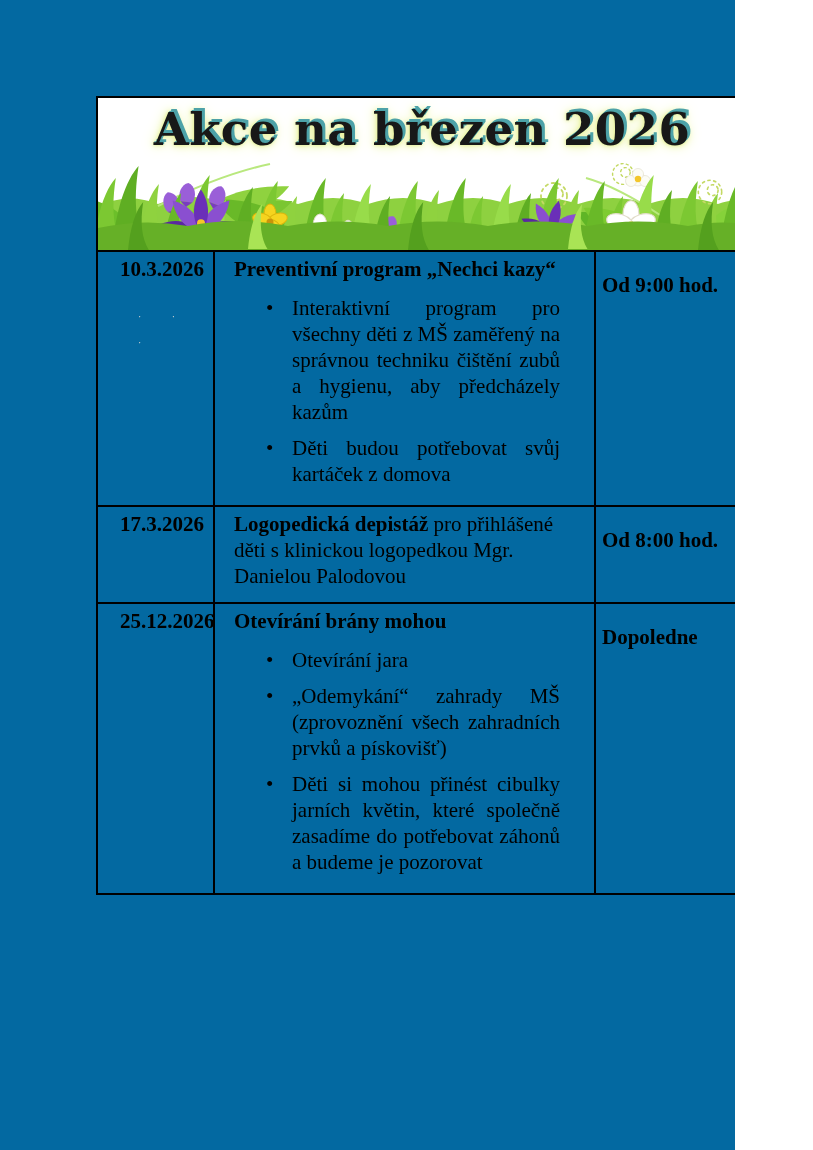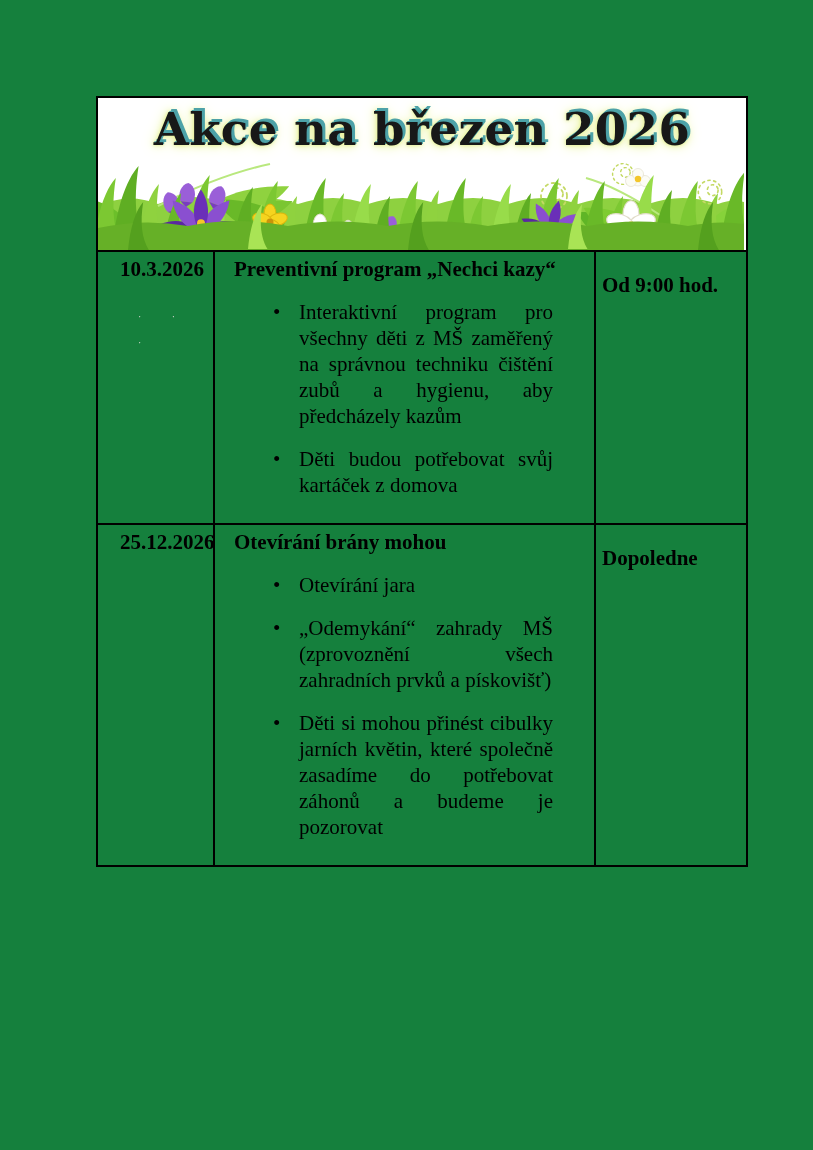--- a/index.html
+++ b/index.html
@@ -1,19 +1,19 @@
 <!DOCTYPE html>
 <html><head>
 <meta charset="utf-8">
 <style>
   html,body{margin:0;padding:0;background:#ffffff;}
   .sheet{
     position:relative;
-    width:813px;height:1150px;
-    background:#15803d;
+    width:735px;height:1150px;
+    background:#0369a1;
     font-family:"Liberation Serif", serif;
     color:#000;
     overflow:hidden;
   }
   .doc{
     position:absolute;left:96px;top:96px;width:650px;
   }
   table.schedule{
     border-collapse:collapse;
     width:650px;
@@ -63,21 +63,21 @@
   .cell-para{margin:0;font-weight:normal;}
   .cell-para strong{font-weight:bold;}
   ul.ev{
     margin:13px 0 0 0;
     padding:0 14px 0 48px;
     list-style:none;
   }
   ul.ev li{
     position:relative;
     text-align:justify;
-    margin:17px;
+    margin:10px;
   }
   ul.ev.no-justify li{text-align:left;}
   ul.ev li::before{
     content:"\2022";
     position:absolute;
     left:-26px;top:0;
     font-size:21px;
   }
   .faded-marks{
     position:absolute;
@@ -239,20 +239,31 @@
           <ul class="ev">
             <li>Interaktivní program pro všechny děti z MŠ zaměřený na správnou techniku čištění zubů a hygienu, aby předcházely kazům</li>
             <li>Děti budou potřebovat svůj kartáček z domova</li>
           </ul>
         </td>
         <td class="c-time">
           <div>Od 9:00 hod.</div>
         </td>
       </tr>
 
+      <tr class="row-h2">
+        <td class="c-date">
+          <div>17.3.2026</div>
+        </td>
+        <td class="c-main">
+          <p class="cell-para"><strong>Logopedická depistáž</strong><span> pro přihlášené děti s klinickou logopedkou Mgr. Danielou Palodovou</span></p>
+        </td>
+        <td class="c-time">
+          <div>Od 8:00 hod.</div>
+        </td>
+      </tr>
 
 
       <tr class="row-h4">
         <td class="c-date">
           <div>25.12.2026</div>
         </td>
         <td class="c-main">
           <p class="cell-title">Otevírání brány mohou</p>
           <ul class="ev">
             <li>Otevírání jara</li>

